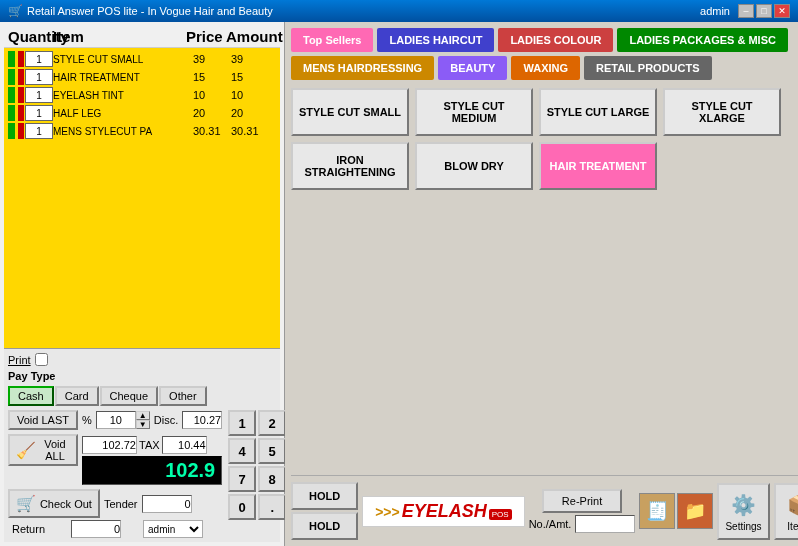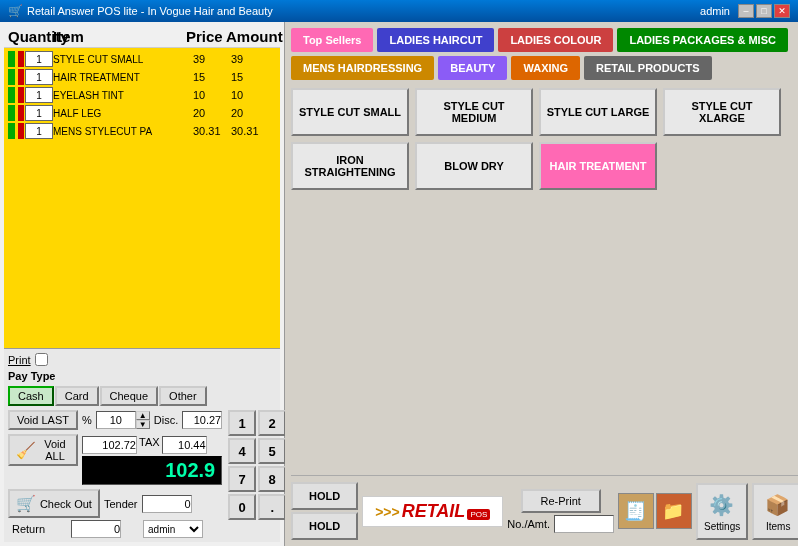--- a/index.html
+++ b/index.html
@@ -47,21 +47,21 @@
     .pay-btn.active { background: #c8e8c8; border-color: #00aa00; }
     .print-row { display: flex; align-items: center; gap: 4px; margin-bottom: 4px; text-decoration: underline; }
     .print-checkbox { width: 13px; height: 13px; }
 
     .calc-section { display: flex; gap: 6px; }
     .calc-left { flex: 1; }
     .void-row { display: flex; align-items: center; gap: 4px; margin-bottom: 4px; }
     .void-btn { border: 2px outset #ccc; background: #e0e0e0; padding: 2px 6px; cursor: pointer; font-size: 11px; width: 70px; }
     .small-input { border: 1px inset #aaa; background: white; width: 40px; height: 18px; font-size: 11px; text-align: right; }
     .small-input-tax { border: 1px inset #aaa; background: white; width: 45px; height: 18px; font-size: 11px; text-align: right; }
-    .tax-row { display: flex; align-items: flex-start; gap: 2px; font-size: 11px; margin-top: 2px; }
+    .tax-row { display: flex; align-items: center; gap: 2px; font-size: 11px; margin-top: 2px; }
     .total-display { background: black; color: #00ffaa; font-size: 20px; font-weight: bold; text-align: right; padding: 2px 6px; margin-top: 2px; border: 1px inset #555; }
     .tender-row { display: flex; align-items: center; gap: 4px; margin-top: 4px; font-size: 11px; }
     .return-row { display: flex; align-items: center; gap: 22px; margin-top: 2px; font-size: 11px; }
     .checkout-btn { background: #e0e0e0; border: 2px outset #ccc; cursor: pointer; display: flex; align-items: center; gap: 4px; padding: 3px 6px; font-size: 11px; }
     .tender-input { border: 1px inset #aaa; background: white; width: 50px; height: 18px; font-size: 11px; text-align: right; }
     .return-input { border: 1px inset #aaa; background: white; width: 50px; height: 18px; font-size: 11px; text-align: right; }
     .admin-select { border: 1px solid #aaa; background: white; width: 60px; height: 18px; font-size: 10px; }
 
     
     .numpad { display: grid; grid-template-columns: repeat(3, 28px); grid-template-rows: repeat(4, 26px); gap: 2px; align-self: flex-start; margin-top: 0; }
@@ -312,21 +312,21 @@
     <div class="action-bar">
 
       <div class="hold-btns">
         <button class="hold-btn">HOLD</button>
         <button class="hold-btn">HOLD</button>
       </div>
 
       <div class="retail-answer-logo">
         <div class="logo-row">
           <span class="logo-arrow">&gt;&gt;&gt;</span>
-          <span class="logo-retail">RETAIL</span>
+          <span class="logo-retail">EYELASH</span>
           <span class="logo-pos">POS</span>
         </div>
       </div>
 
       <div class="reprint-section">
         <button class="reprint-btn">Re-Print</button>
         <div class="noamt-row">
           <span>No./Amt.</span>
           <input type="text" class="noamt-input" style="">
         </div>

